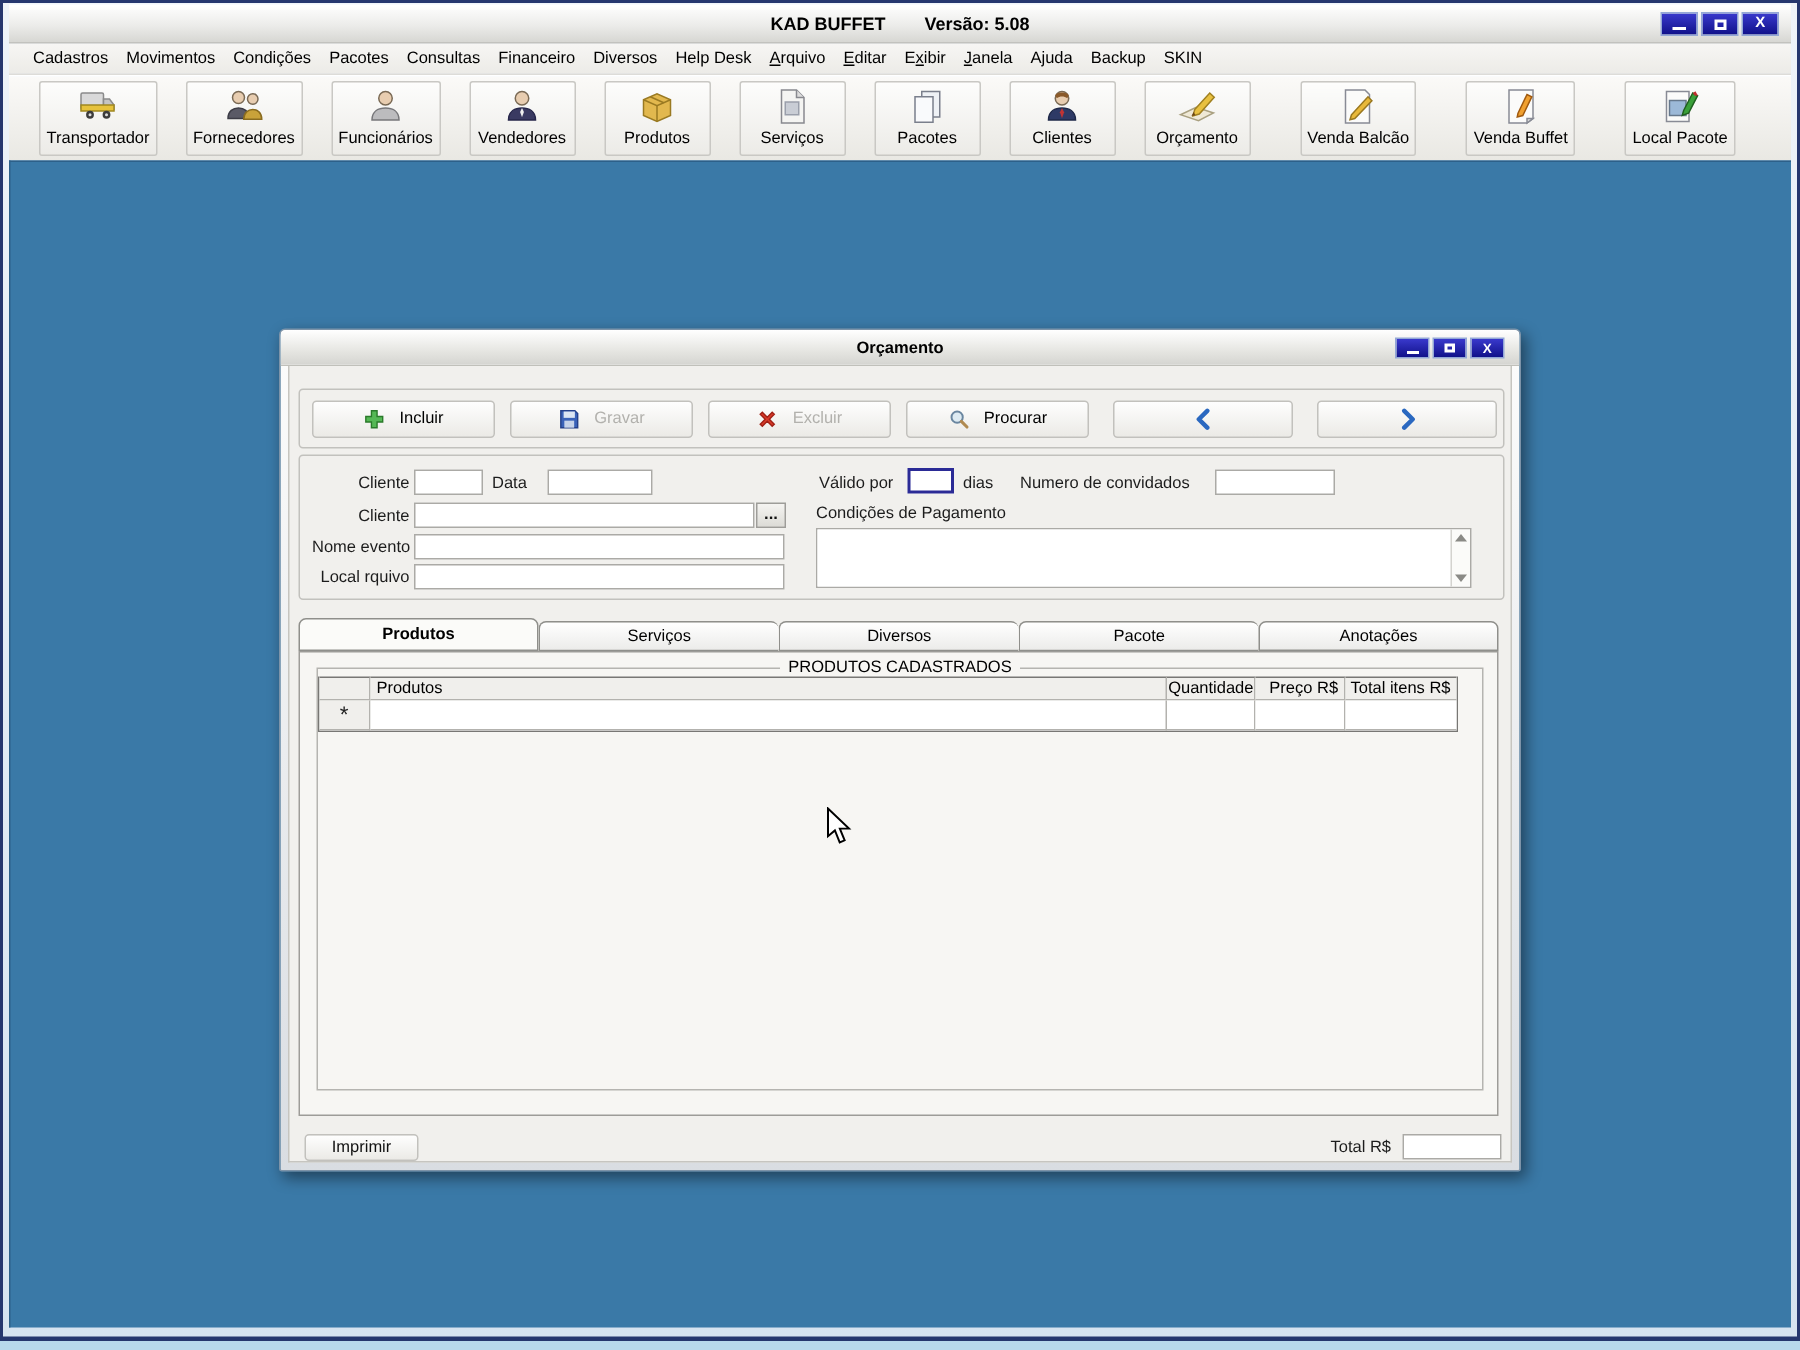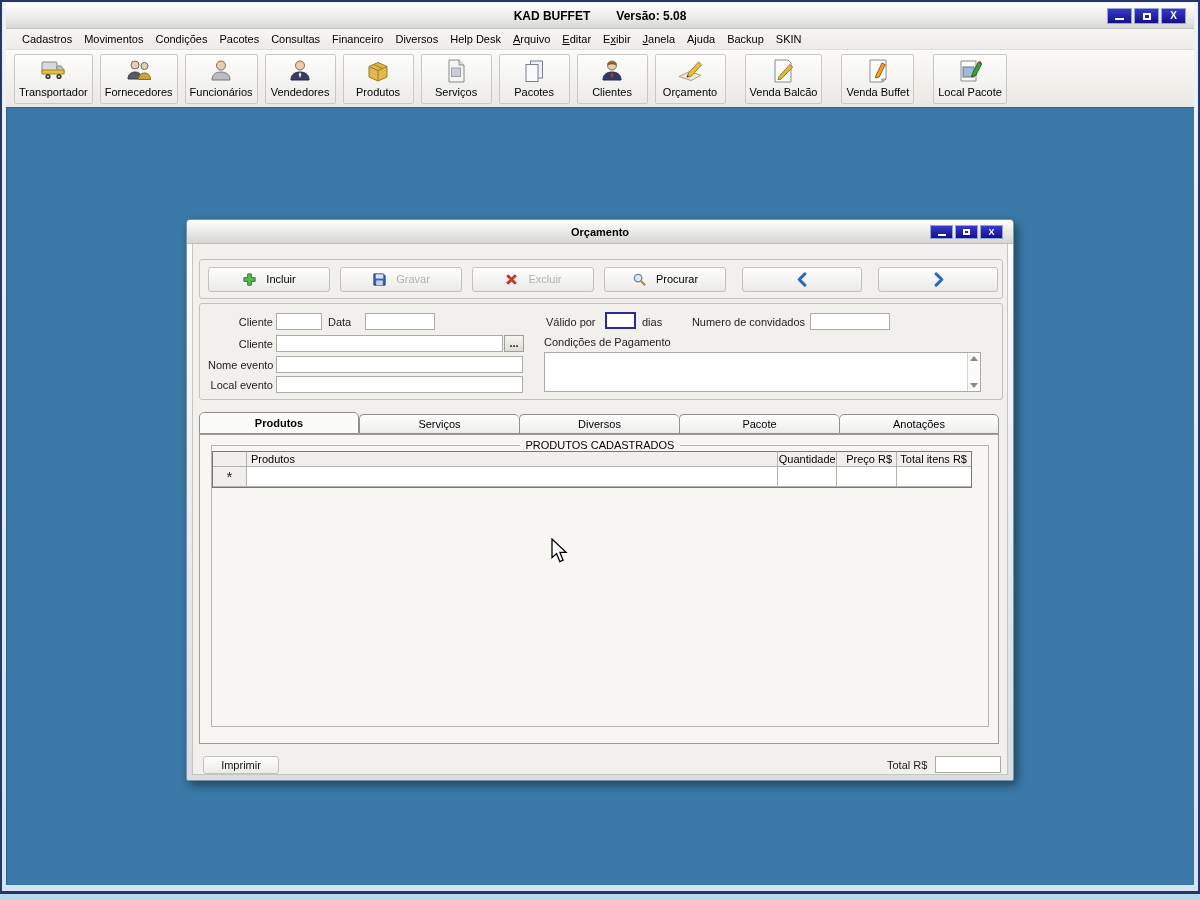--- a/index.html
+++ b/index.html
@@ -62,22 +62,23 @@
     background:linear-gradient(#fbfaf8,#e9e8e3);
     border-top:1px solid #ffffff;
     display:flex; align-items:flex-start; padding:3px 0 0 8px;
   }
   .tb-btn {
     min-width:71px; height:50px; padding:2px 4px 1px 4px; margin-right:7px;
     background:linear-gradient(#fdfdfc,#ecebe7);
     border:1px solid #c9c8c4; border-radius:2px;
     display:flex; flex-direction:column; align-items:center; justify-content:flex-start;
     cursor:default;
-  }
-  .tb-gap { margin-left:12px; }
+    margin-left:12px;
+  }
+  .tb-gap { margin-left:26px; }
   .tb-icon { width:28px; height:28px; display:block; }
   .tb-icon svg { width:28px; height:28px; }
   .tb-label { margin-top:1px; white-space:nowrap; color:#000; }
 
   
   #client {
     flex:1; position:relative;
     background:#3a79a7;
     border-top:1px solid #2d6089;
     border-left:1px solid #2d6089;
@@ -421,27 +422,27 @@
             <span class="lbl" style="left:128px;top:12px;width:33px;text-align:left;">Data</span>
             <input class="txt" style="left: 165px; top: 9px; width: 70px;" value="">
 
             <span class="lbl" style="left:8px;top:34px;width:65px;text-align:right;">Cliente</span>
             <input class="txt" style="left: 76px; top: 31px; width: 227px;" value="">
             <div class="browse-btn" style="left:304px;top:31px;">...</div>
 
             <span class="lbl" style="left:8px;top:55px;width:65px;text-align:center;">Nome evento</span>
             <input class="txt" style="left: 76px; top: 52px; width: 247px;" value="">
 
-            <span class="lbl" style="left:8px;top:75px;width:65px;text-align:right;">Local evento</span>
+            <span class="lbl" style="left:8px;top:75px;width:65px;text-align:right;">Local rquivo</span>
             <input class="txt" style="left: 76px; top: 72px; width: 247px;" value="">
 
             <span class="lbl" style="left:346px;top:12px;">Válido por</span>
             <input class="txt focused" style="left: 405px; top: 8px; width: 31px;" value="">
             <span class="lbl" style="left:442px;top:12px;">dias</span>
-            <span class="lbl" style="left:480px;top:12px;width:125px;text-align:right;">Numero de convidados</span>
+            <span class="lbl" style="left:480px;top:12px;width:125px;text-align:left;">Numero de convidados</span>
             <input class="txt" style="left: 610px; top: 9px; width: 80px;" value="">
 
             <span class="lbl" style="left:344px;top:32px;">Condições de Pagamento</span>
             <div id="condicoes-wrap">
               <textarea id="condicoes-text" style=""></textarea>
               <div id="condicoes-scroll">
                 <span class="arr-up"></span>
                 <span class="arr-down"></span>
               </div>
             </div>

